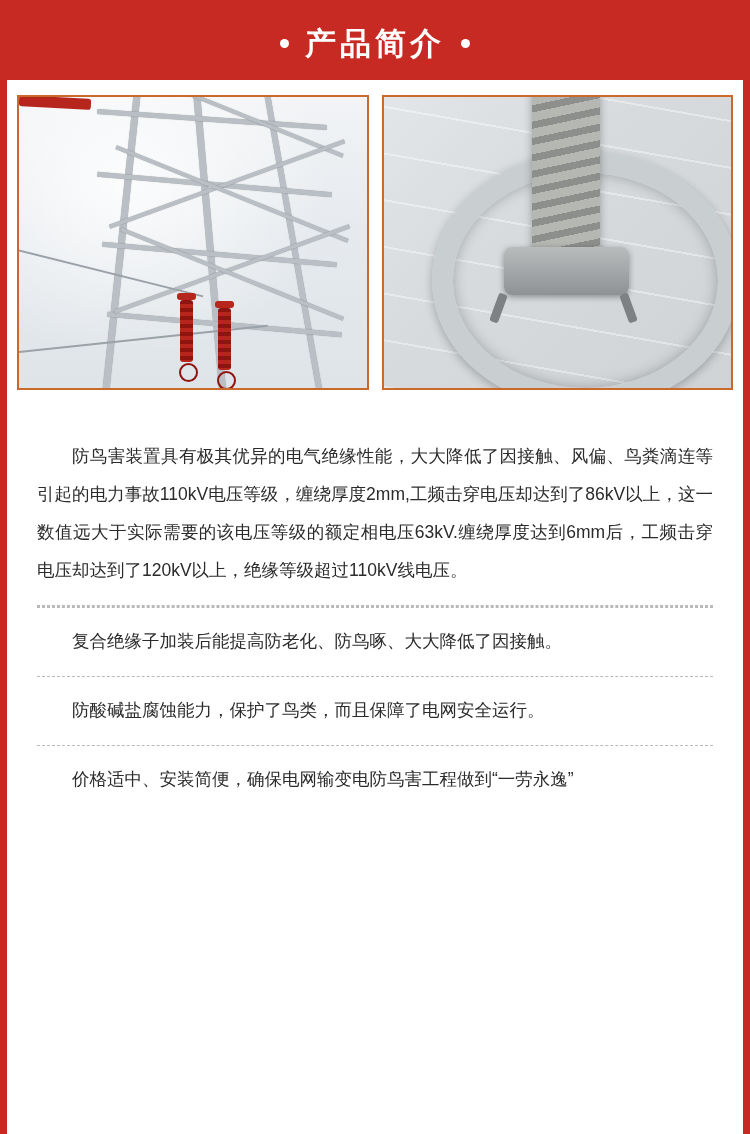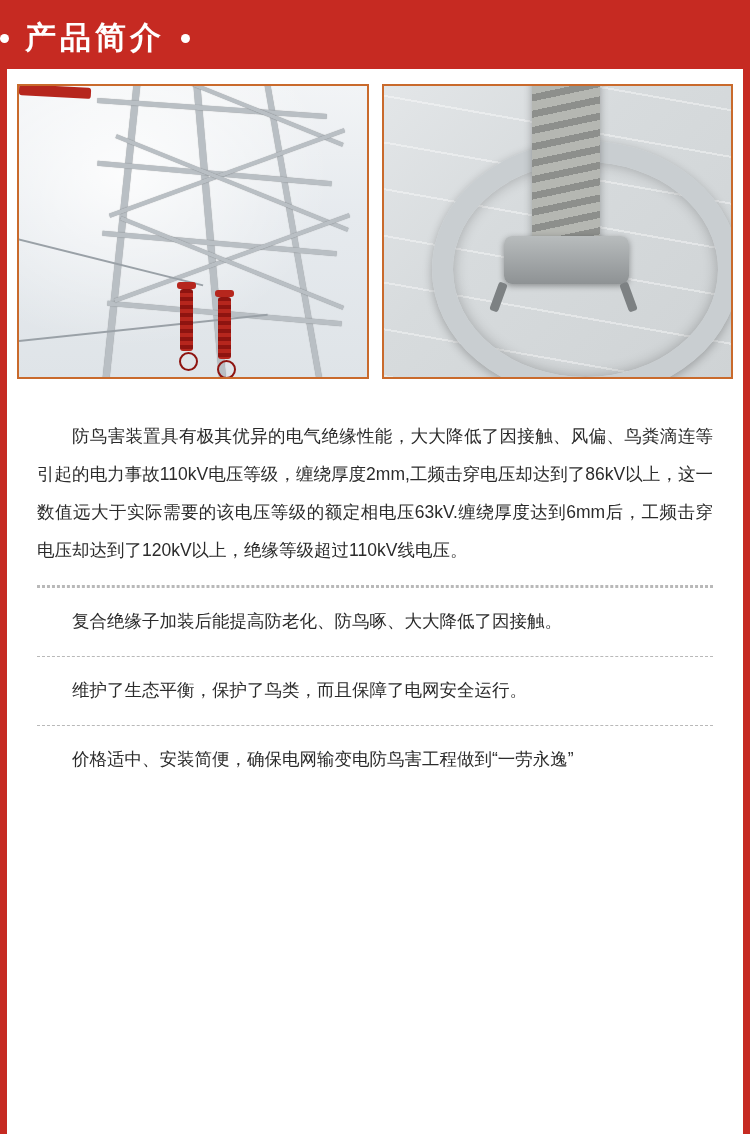--- a/index.html
+++ b/index.html
@@ -19,24 +19,24 @@
     position: relative;
     background: #ffffff;
     box-sizing: border-box;
     border-left: 7px solid #c62a22;
     border-right: 7px solid #c62a22;
     border-top: 7px solid #c62a22;
   }
   
   .banner {
     background: #c62a22;
-    height: 69px;
+    height: 80px;
     display: flex;
     align-items: center;
-    justify-content: flex-start;
+    justify-content: center;
     margin: -7px -7px 0 -7px;
     padding-top: 7px;
     box-sizing: border-box;
   }
   .banner-inner {
     display: flex;
     align-items: center;
     gap: 16px;
   }
   .dot {
@@ -160,21 +160,21 @@
   }
   .stub {
     position: absolute;
     width: 9px;
     height: 30px;
     background: #7d8183;
     border-radius: 3px;
   }
   
   .content {
-    padding: 24px 30px 0 30px;
+    padding: 33px 30px 0 30px;
   }
   .para {
     color: #2b2b2b;
     font-size: 17.5px;
     line-height: 38px;
     text-align: justify;
     text-indent: 2em;
     margin: 0;
     padding: 14px 0 16px 0;
   }
@@ -245,21 +245,21 @@
     <p class="para">防鸟害装置具有极其优异的电气绝缘性能，大大降低了因接触、风偏、鸟粪滴连等引起的电力事故110kV电压等级，缠绕厚度2mm,工频击穿电压却达到了86kV以上，这一数值远大于实际需要的该电压等级的额定相电压63kV.缠绕厚度达到6mm后，工频击穿电压却达到了120kV以上，绝缘等级超过110kV线电压。</p>
     <hr class="divider">
 
     <hr class="divider">
 
     <hr class="divider">
 
     <p class="para">复合绝缘子加装后能提高防老化、防鸟啄、大大降低了因接触。</p>
     <hr class="divider">
 
-    <p class="para">维护了生态平衡，保护了鸟类，而且保障了电网安全运行。</p>
+    <p class="para">防酸碱盐腐蚀能力，保护了鸟类，而且保障了电网安全运行。</p>
     <hr class="divider">
 
     <p class="para">价格适中、安装简便，确保电网输变电防鸟害工程做到“一劳永逸”</p>
 
     <div class="bottom-space"></div>
   </div>
 
 </div>
 
 </body></html>

